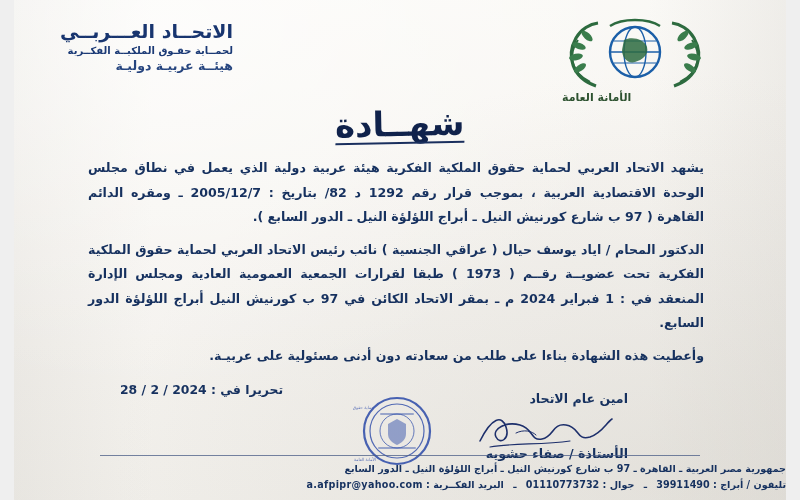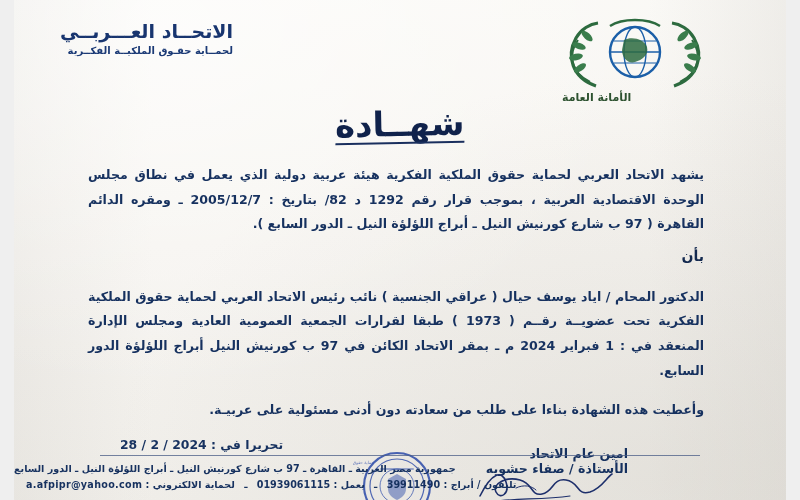--- a/index.html
+++ b/index.html
@@ -147,21 +147,21 @@
     direction: rtl;
     text-align: justify;
     text-align-last: right;
     color: #16315f;
     font-size: 12.6px;
     line-height: 1.95;
     font-weight: bold;
     letter-spacing: 0.4px;
     padding: 0 36px 0 28px;
   }
-  .body-block p { margin: 15px 0 2px 0; }
+  .body-block p { margin: 8px 0 2px 0; }
 
   .center-word {
     text-align: center;
     font-size: 14px;
     font-weight: bold;
     color: #13294f;
     margin: 6px 0 6px 0;
     letter-spacing: 2px;
   }
 
@@ -194,20 +194,21 @@
     color: #16315f;
     font-weight: bold;
   }
   .sign-title {
     font-size: 12.6px;
     letter-spacing: 1px;
   }
   .sign-name {
     font-size: 12.6px;
     letter-spacing: 0.5px;
+    margin-top: 40px;
   }
   .signature-ink {
     position: absolute;
     right: 118px;
     top: 16px;
     width: 150px;
     height: 46px;
     pointer-events: none;
   }
 
@@ -219,21 +220,21 @@
     width: 94px;
     height: 80px;
   }
 
   
   .footer {
     position: absolute;
     left: 0;
     right: 0;
     bottom: 8px;
-    text-align: left;
+    text-align: right;
     direction: rtl;
     color: #16315f;
   }
   .footer-rule {
     width: 600px;
     height: 1px;
     background: #4a5c85;
     margin: 0 auto 5px auto;
     opacity: 0.75;
   }
@@ -255,20 +256,21 @@
   <div class="side-bar right"></div>
 
   <div class="paper">
     <div class="content">
 
       <div class="header">
 
         <div class="header-text">
           <div class="org-line1">الاتحــاد العـــربــي</div>
           <div class="org-line2">لحمــاية حقـوق الملكيــة الفكــرية</div>
+          <div class="org-line3">هيئــة عربيـة دوليـة</div>
         </div>
 
         <div class="emblem-wrap">
           <svg width="190" height="86" viewBox="0 0 190 86">
 
             <path d="M46 70 C22 62 16 40 26 22 C31 13 40 8 48 7" fill="none" stroke="#2d6b3f" stroke-width="3.2"></path>
             <path d="M40 66 C20 56 18 38 28 24" fill="none" stroke="#2d6b3f" stroke-width="2"></path>
 
             <path d="M124 70 C148 62 154 40 144 22 C139 13 130 8 122 7" fill="none" stroke="#2d6b3f" stroke-width="3.2"></path>
             <path d="M130 66 C150 56 152 38 142 24" fill="none" stroke="#2d6b3f" stroke-width="2"></path>
@@ -298,21 +300,20 @@
         </div>
       </div>
 
       <div class="title-row">
         <span class="cert-title">شهــادة</span>
       </div>
 
       <div class="body-block">
         <p>يشهد الاتحاد العربي لحماية حقوق الملكية الفكرية هيئة عربية دولية الذي يعمل في نطاق مجلس الوحدة الاقتصادية العربية ، بموجب قرار رقم 1292 د 82/ بتاريخ : 2005/12/7 ـ ومقره الدائم القاهرة ( 97 ب شارع كورنيش النيل ـ أبراج اللؤلؤة النيل ـ الدور السابع ).</p>
 
-        <div class="center-word">بأن</div>
 
         <p>الدكتور المحام / اياد يوسف حيال ( عراقي الجنسية ) نائب رئيس الاتحاد العربي لحماية حقوق الملكية الفكرية تحت عضويــة رقــم ( 1973 ) طبقا لقرارات الجمعية العمومية العادية ومجلس الإدارة المنعقد في : 1 فبراير 2024 م ـ بمقر الاتحاد الكائن في 97 ب كورنيش النيل أبراج اللؤلؤة الدور السابع.</p>
 
         <p class="para-gap">وأعطيت هذه الشهادة بناءا على طلب من سعادته دون أدنى مسئولية على عربيـة.</p>
       </div>
 
       <div class="date-row">
         <span>تحريرا في :</span>
         <span>2024 / 2 / 28</span>
       </div>
@@ -348,23 +349,23 @@
         </svg>
       </div>
 
       <div class="footer">
         <div class="footer-rule"></div>
         <div class="footer-line">جمهورية مصر العربية ـ القاهرة ـ 97 ب شارع كورنيش النيل ـ أبراج اللؤلؤة النيل ـ الدور السابع</div>
         <div class="footer-line">
           <span>تليفون / أبراج :</span>
           <span>39911490</span>
           <span class="sep">ـ</span>
-          <span>يعمل :</span>
-          <span>01939061115</span>
+          <span>جوال :</span>
+          <span>01110773732</span>
           <span class="sep">ـ</span>
-          <span>لحماية الالكتروني :</span>
+          <span>البريد الفكــرية :</span>
           <span class="footer-mail">a.afpipr@yahoo.com</span>
         </div>
       </div>
 
     </div>
   </div>
 </div>
 
 </body></html>

